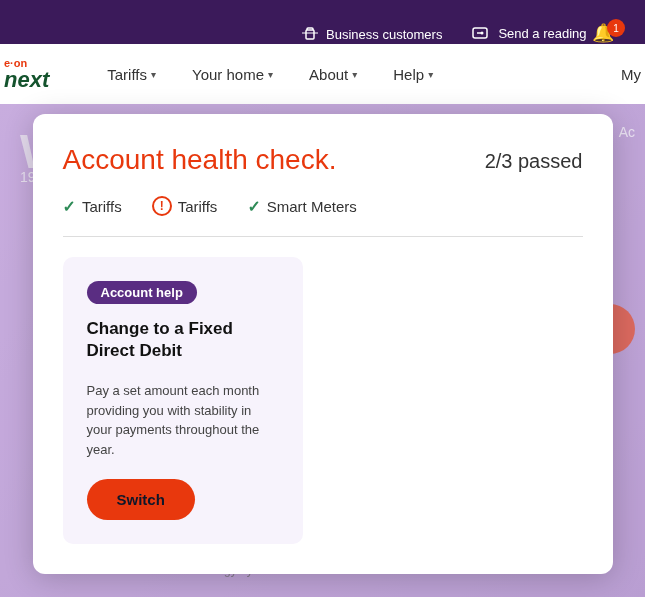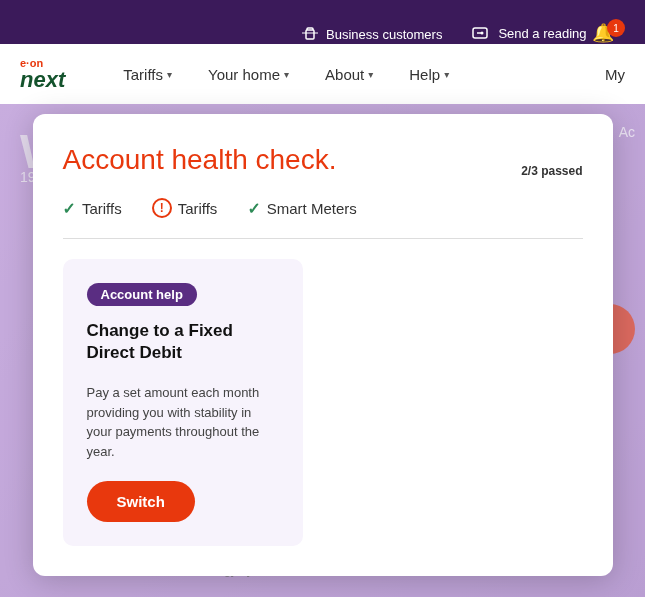--- a/index.html
+++ b/index.html
@@ -51,21 +51,21 @@
       margin-left: -8px;
       margin-top: -10px;
     }
 
     
     .nav-bar {
       background: white;
       height: 60px;
       display: flex;
       align-items: center;
-      padding: 0 20px;
+      padding: 0 4px;
       gap: 20px;
     }
     .logo {
       margin-right: 30px;
     }
     .logo-eon {
       font-size: 11px;
       color: #e8380d;
       font-weight: bold;
       line-height: 1;
@@ -188,24 +188,24 @@
       align-items: flex-start;
       justify-content: space-between;
       margin-bottom: 20px;
     }
     .modal-title {
       font-size: 28px;
       font-weight: normal;
       color: #e8380d;
     }
     .modal-passed {
-      font-size: 12px;
+      font-size: 20px;
       color: #333;
-      font-weight: 700;
-      margin-top: 20px;
+      font-weight: 400;
+      margin-top: 6px;
     }
 
     
     .check-items {
       display: flex;
       gap: 30px;
       align-items: center;
       margin-bottom: 20px;
     }
     .check-item {
@@ -265,21 +265,21 @@
       line-height: 1.3;
     }
     .card-desc {
       font-size: 13px;
       color: #444;
       line-height: 1.5;
       margin-bottom: 20px;
     }
     .switch-btn {
       background: #e8380d;
-      color: #ffffff;
+      color: #0f172a;
       border: none;
       border-radius: 25px;
       padding: 12px 30px;
       font-size: 15px;
       font-weight: bold;
       cursor: pointer;
     }
   </style>
 </head>
 <body>

